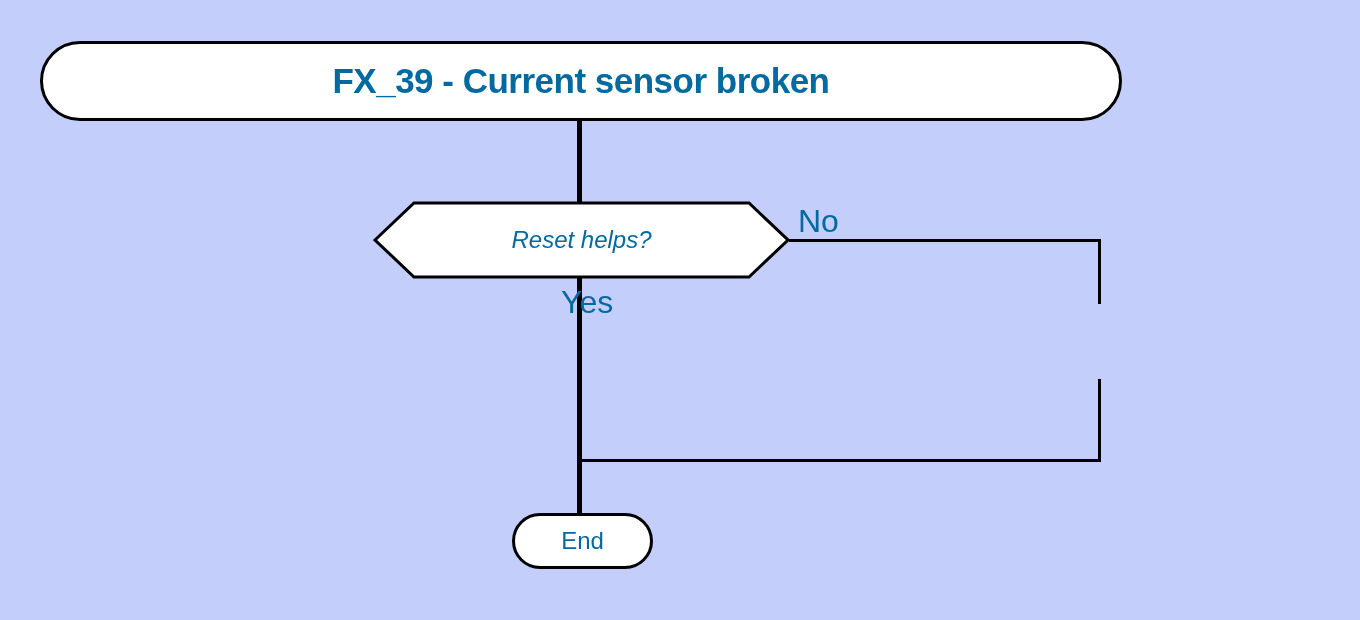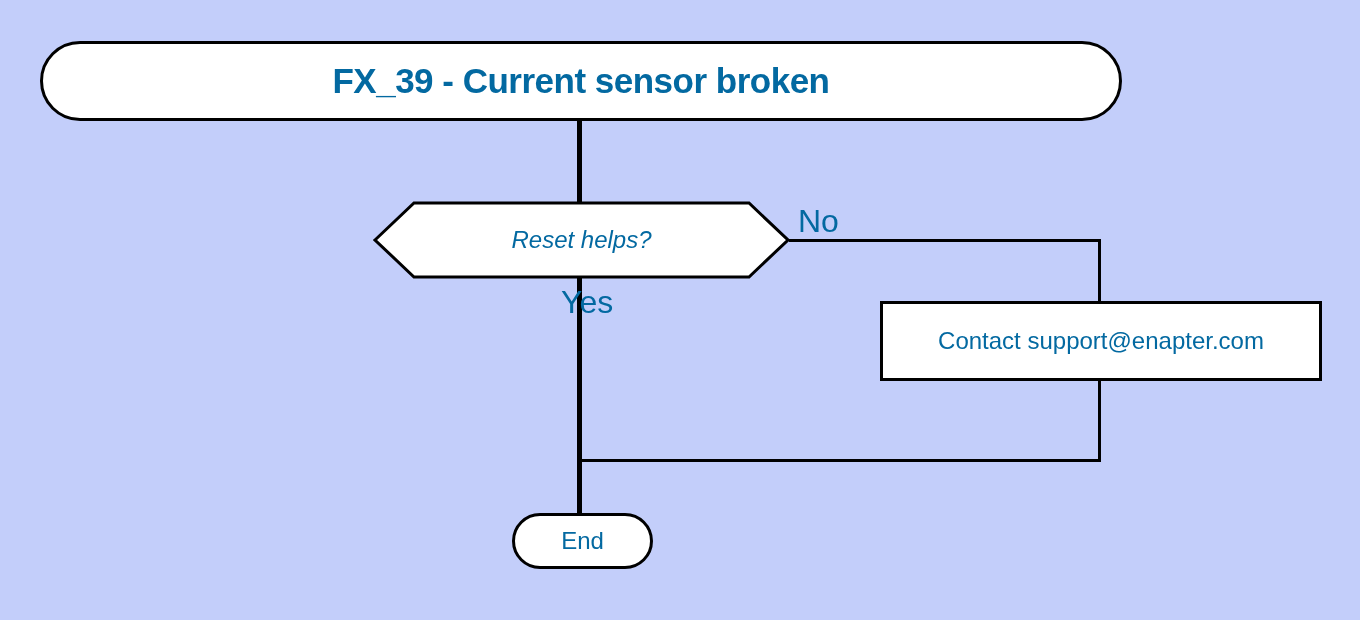--- a/index.html
+++ b/index.html
@@ -116,21 +116,18 @@
   <div class="decision-wrap">
     <svg width="417" height="78" viewBox="0 0 417 78">
       <polygon points="2,39 41,2 376,2 415,39 376,76 41,76" fill="#ffffff" stroke="#000000" stroke-width="3"></polygon>
     </svg>
     <div class="decision-label">Reset helps?</div>
   </div>
 
   <div class="edge-label no-label">No</div>
   <div class="edge-label yes-label">Yes</div>
 
-  <div class="node process-node">
-    <span>Contact support@enapter.com</span>
-  </div>
 
   <div class="node end-node">
     <span>End</span>
   </div>
 
 </div>
 
 </body></html>

